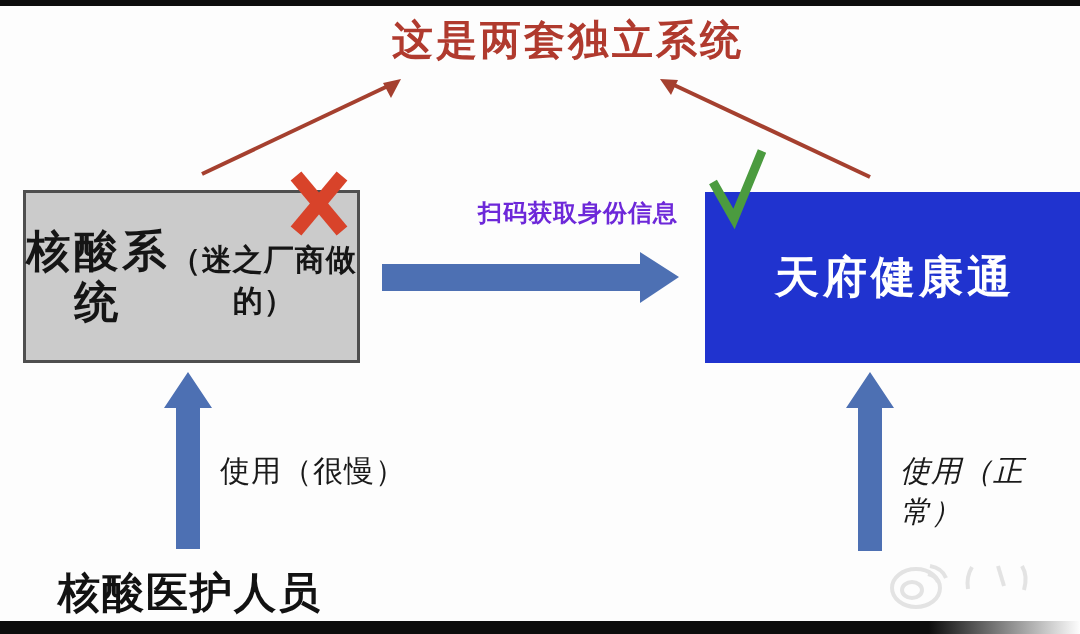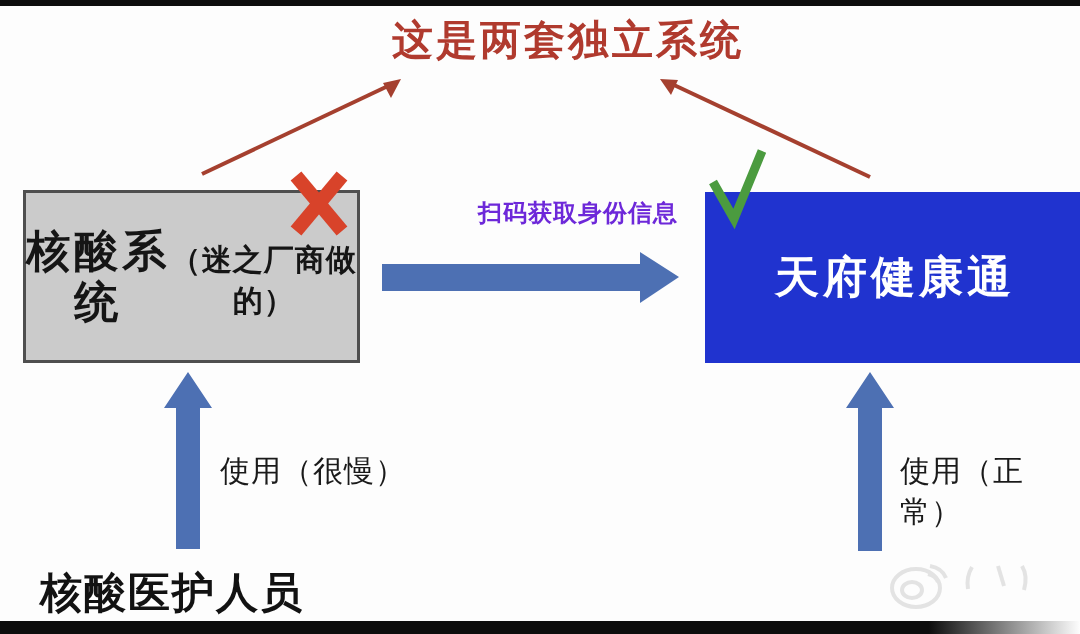--- a/index.html
+++ b/index.html
@@ -44,25 +44,25 @@
   .box-sub{font-size:30px;font-weight:bold;letter-spacing:1px;margin-top:8px;text-align:center;}
   .scan-label{
     position:absolute;left:382px;top:197px;width:296px;
     text-align:right;font-size:24px;font-weight:bold;letter-spacing:1px;
     color:#6d28d9;
   }
   .use-label{
     position:absolute;font-size:30px;font-weight:400;color:#1a1a1a;letter-spacing:1px;margin-left:11px;
   }
   .use-left{left:209px;top:451px;}
-  .use-right{left:889px;top:451px;}
+  .use-right{left:889px;top:451px;font-style:italic;}
   .actor{
     position:absolute;font-size:42px;font-weight:bold;color:#121212;letter-spacing:2px;
   }
-  .actor-left{left:40px;top:565px;}
+  .actor-left{left:58px;top:565px;}
   .actor-right{left:741px;top:565px;}
   svg.overlay{
     position:absolute;left:0;top:0;width:1080px;height:634px;
     pointer-events:none;
   }
   .watermark{opacity:0.22;}
 </style>
 </head>
 <body>
 

